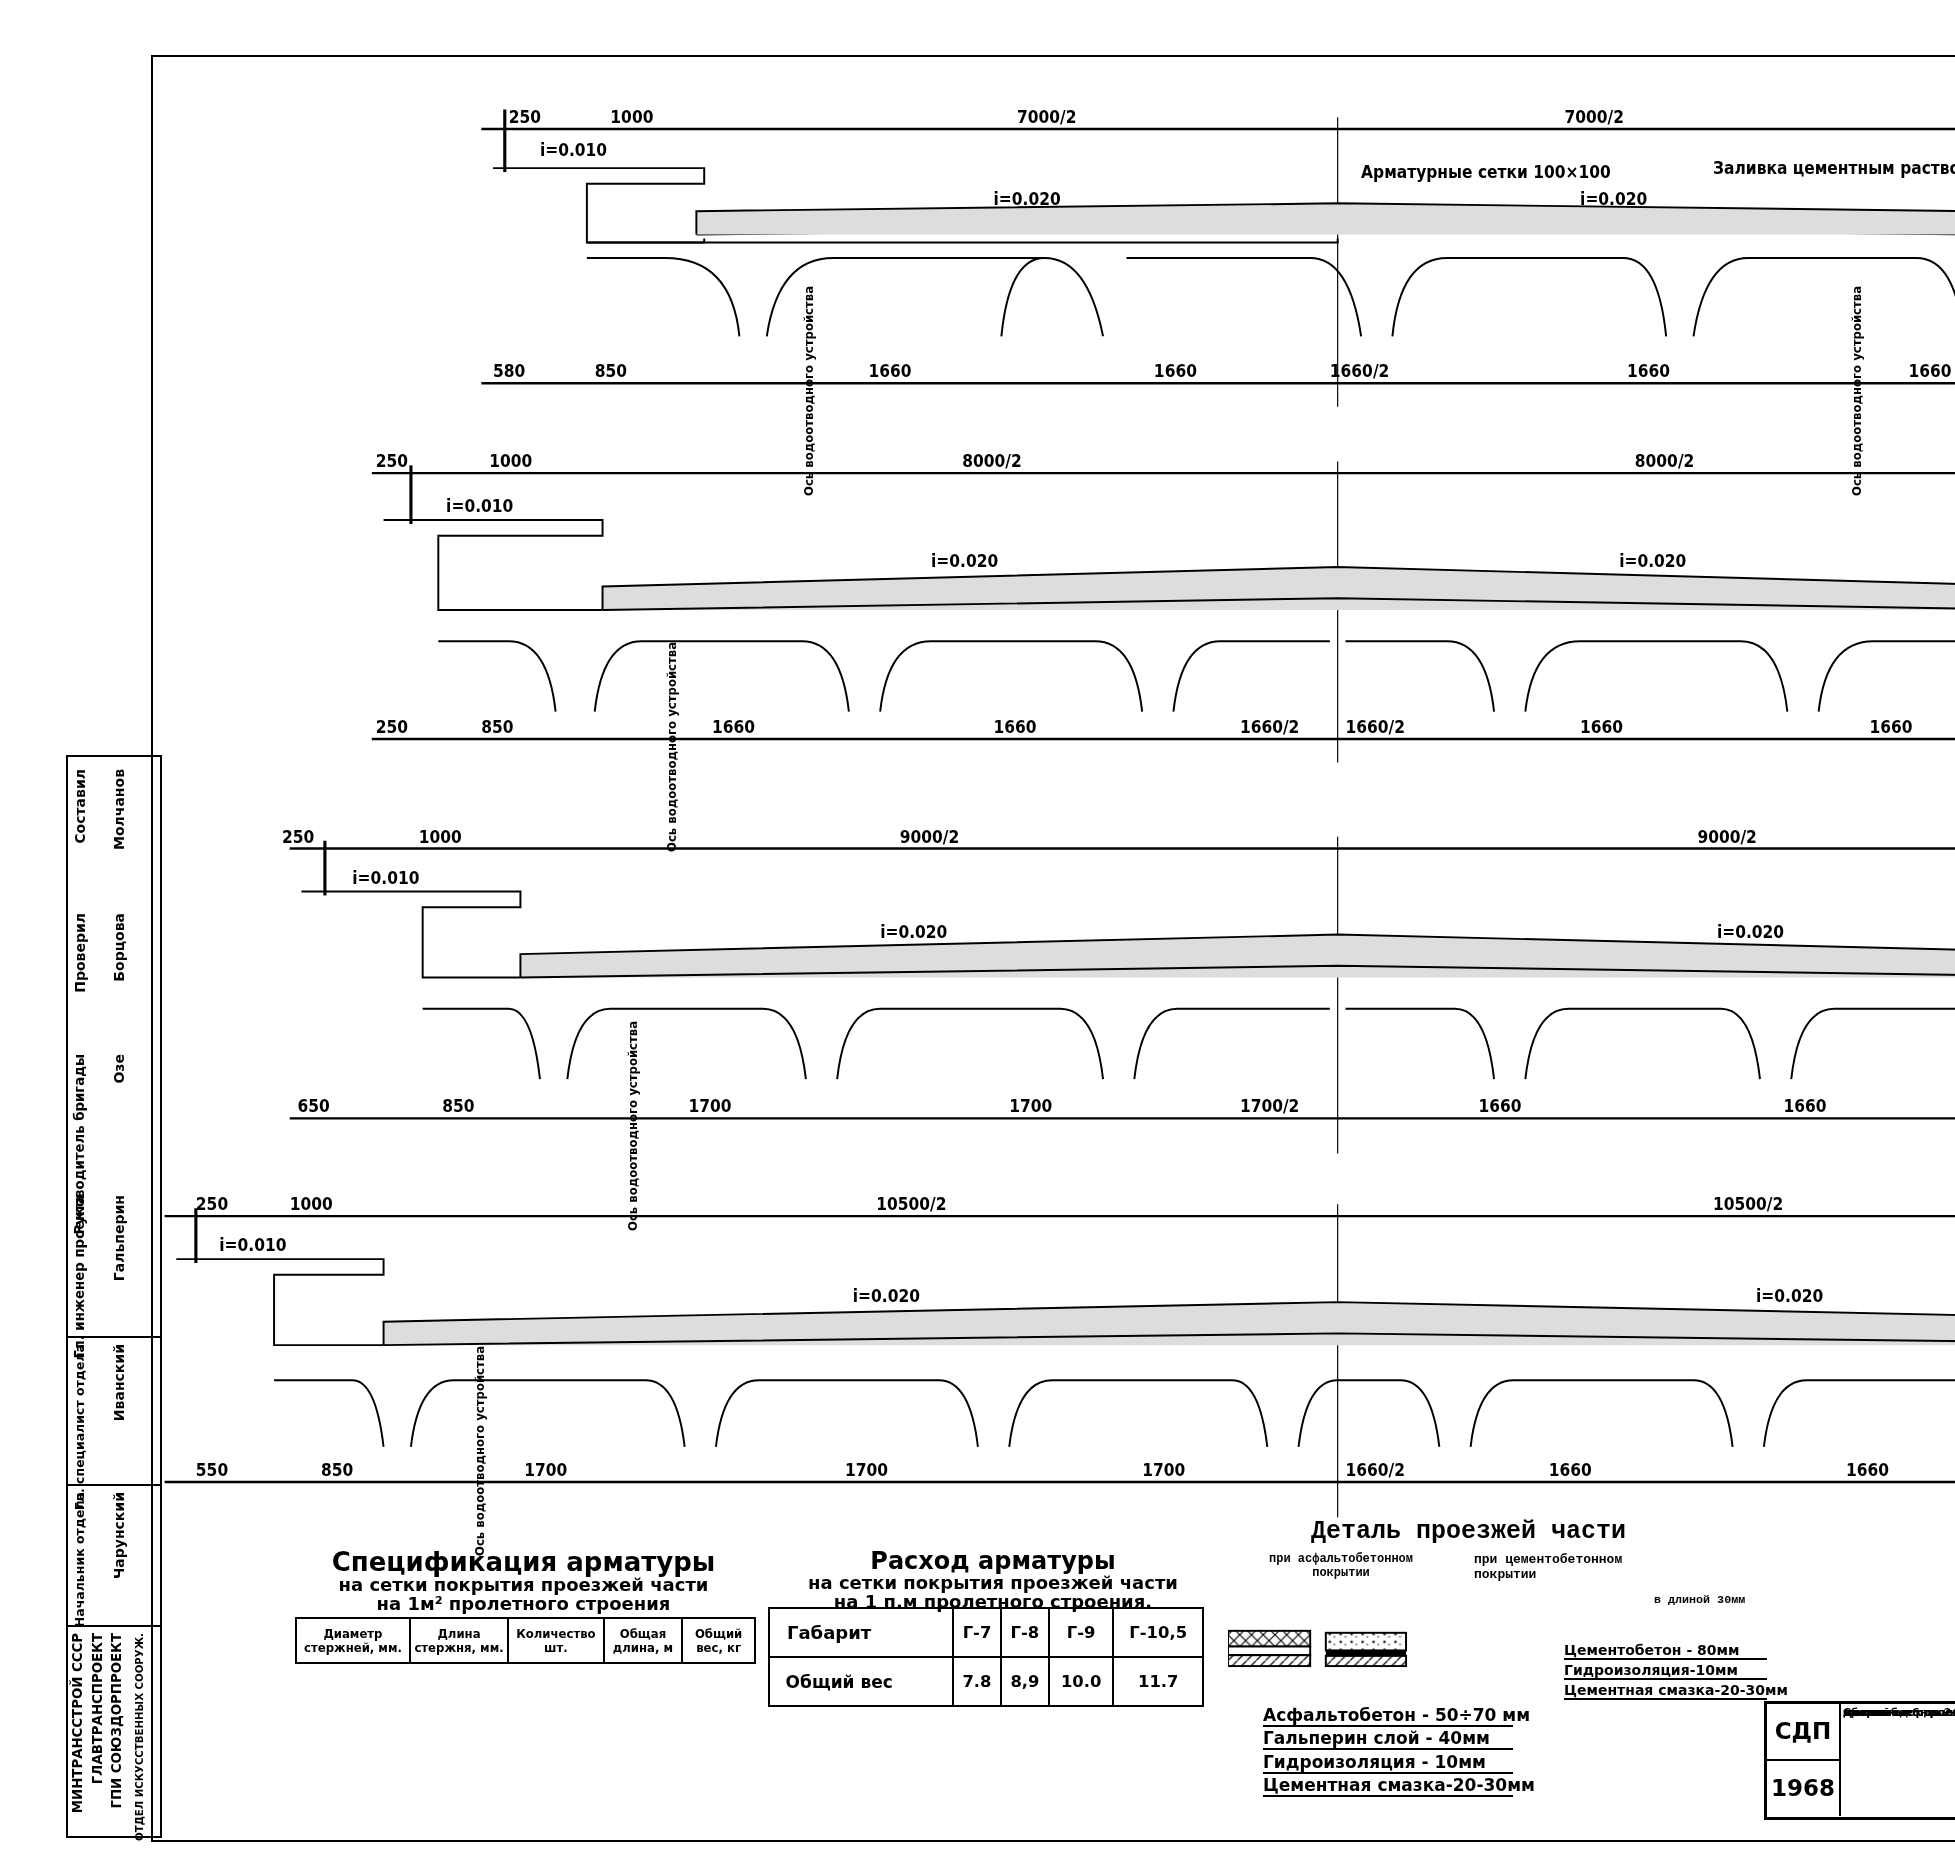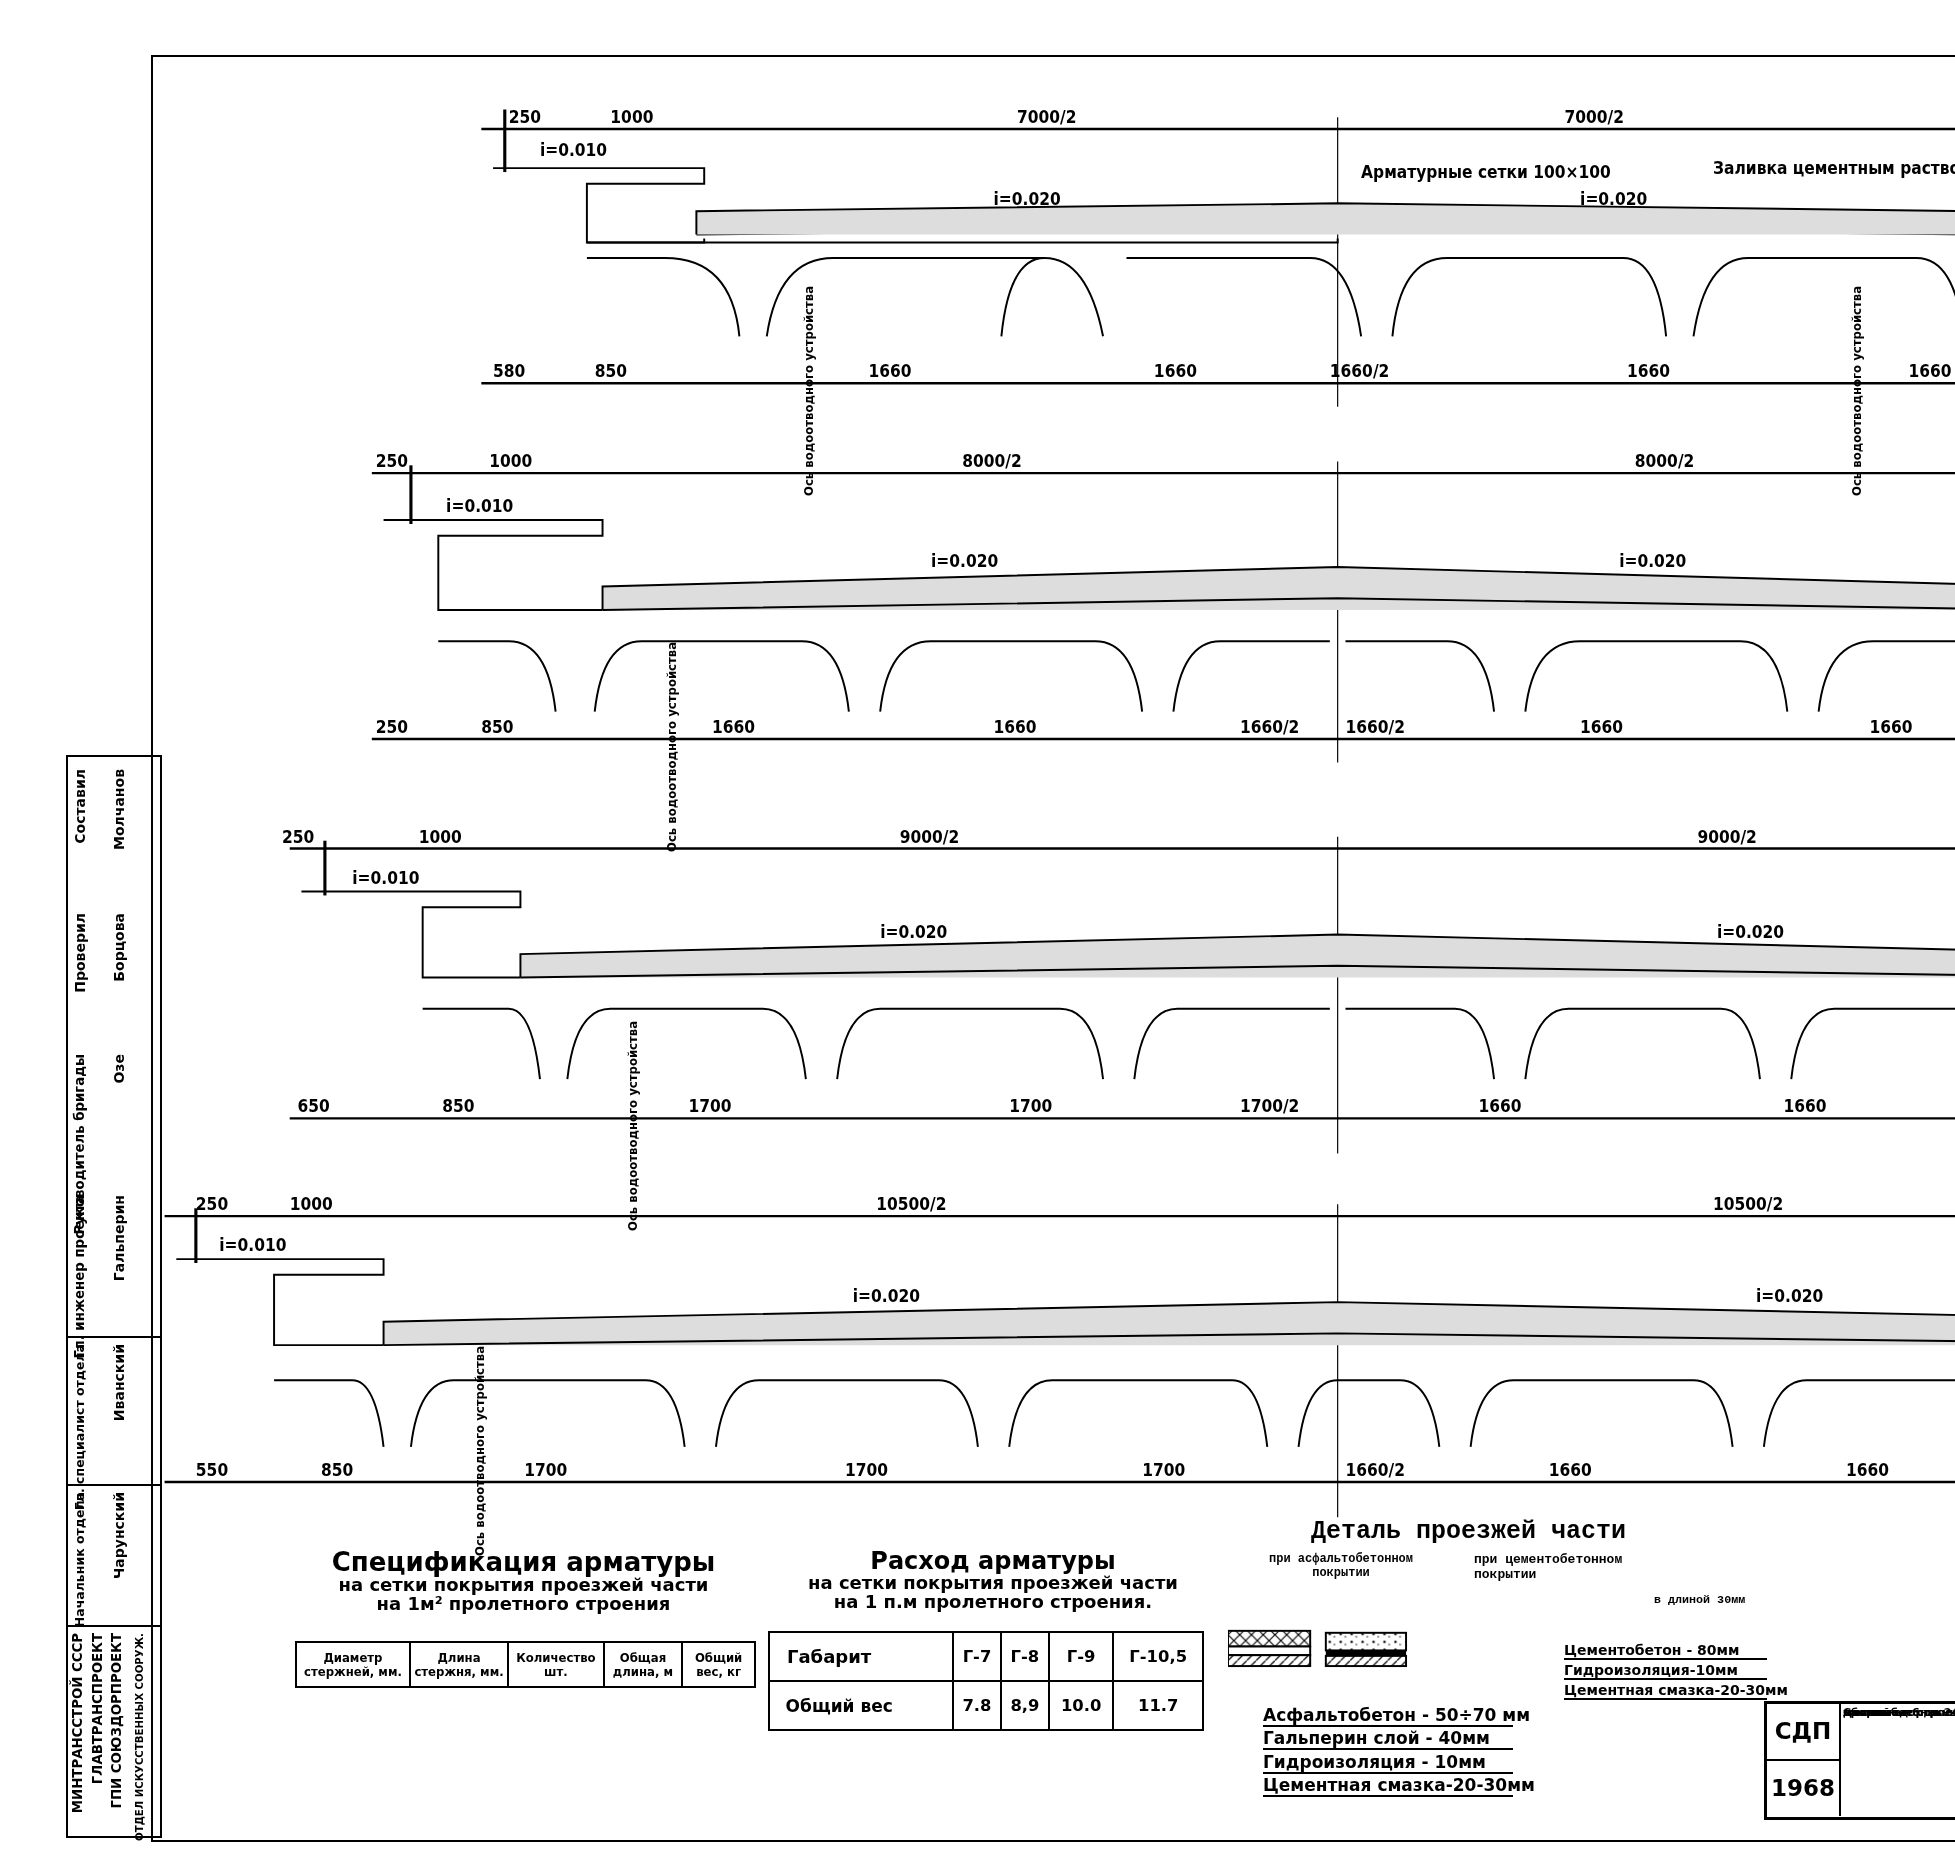--- a/index.html
+++ b/index.html
@@ -1,20 +1,20 @@
 <!DOCTYPE html>
 <html style="font-size:6.3px"><head>
 <meta charset="utf-8">
 <style>
   html,body{margin:0;padding:0;background:#fff;}
   body{width:2655px;height:1875px;position:relative;overflow:hidden;font-family:"DejaVu Sans Mono",monospace;color:#000;}
   .frame{position:absolute;left:151px;top:55px;width:2446px;height:1783px;border:2.3px solid #000;}
   svg text{font-family:"DejaVu Sans Condensed","DejaVu Sans",sans-serif;}
   .abs{position:absolute;}
-  .tbl{border-collapse:collapse;position:absolute;margin-top:24px;}
+  .tbl{border-collapse:collapse;position:absolute;}
   .tbl td{border:2.7px solid #000;text-align:center;vertical-align:middle;font-family:"DejaVu Sans",sans-serif;font-weight:bold;}
   .h-title{position:absolute;text-align:center;font-family:"DejaVu Sans",sans-serif;font-weight:bold;line-height:1.05;}
   .side{position:absolute;left:66px;top:755px;width:92px;height:1079px;border:2.7px solid #000;}
   .side-row{position:absolute;left:0;width:100%;border-top:2.3px solid #000;}
   .vt{position:absolute;writing-mode:vertical-rl;transform:rotate(180deg);font-family:"DejaVu Sans",sans-serif;font-weight:bold;font-size:15px;white-space:nowrap;}
   .stamp{position:absolute;left:1764px;top:1701px;width:790px;height:113px;border:3.1px solid #000;}
   .stamp div{position:absolute;font-family:"DejaVu Sans",sans-serif;font-weight:bold;}
   .legend-line{position:absolute;font-family:"DejaVu Sans",sans-serif;font-weight:bold;font-size:17px;border-bottom:2px solid #000;white-space:nowrap;}
 </style>
 </head>

